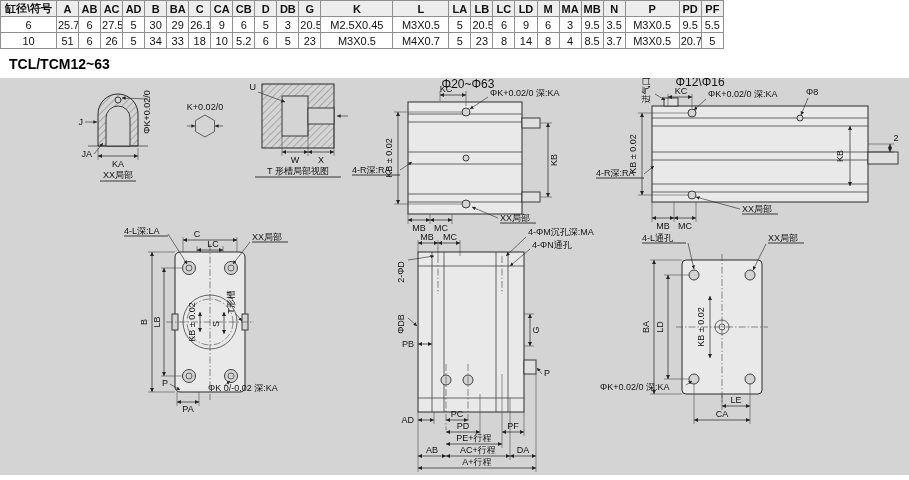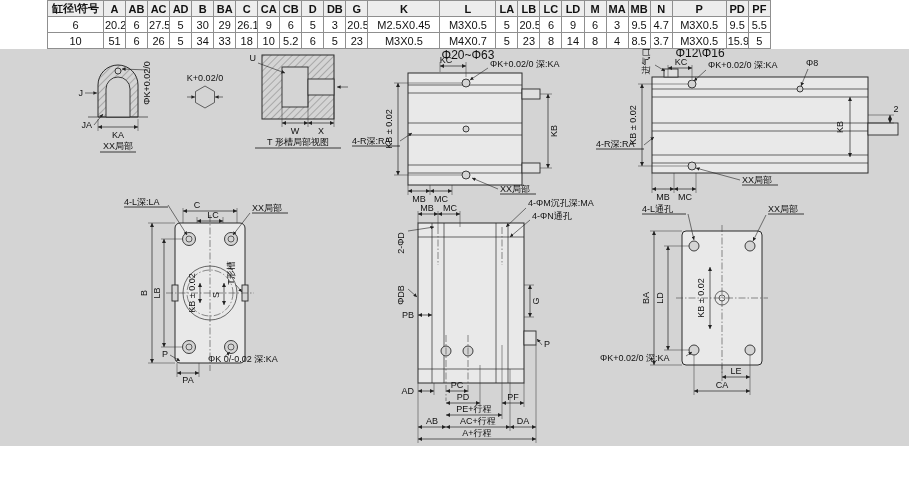--- a/index.html
+++ b/index.html
@@ -1,17 +1,17 @@
 <!DOCTYPE html>
 <html><head>
 <meta charset="utf-8">
 <style>
   html,body{margin:0;padding:0;background:#fff;font-family:"Liberation Sans",sans-serif;}
   .page{position:relative;width:909px;height:480px;overflow:hidden;background:#fff;}
-  table.dims{border-collapse:collapse;table-layout:fixed;width:724px;font-size:11px;color:#111;margin-left:47px;}
+  table.dims{border-collapse:collapse;table-layout:fixed;width:724px;font-size:11px;color:#111;}
   table.dims th,table.dims td{border:1px solid #8f8f8f;height:15px;padding:0 1px;text-align:center;white-space:nowrap;overflow:hidden;}
   table.dims thead th{background:#ededed;font-weight:bold;}
   .title-bar{height:29px;display:flex;align-items:center;padding-left:9px;background:#fff;}
   .title-bar span{font-weight:bold;font-size:14px;color:#000;}
   .draw{width:909px;height:397px;background:#d4d4d4;}
   svg{display:block;font-family:"Liberation Sans",sans-serif;}
   .lbl{font-size:9px;fill:#111;}
   .ttl{font-size:12px;fill:#111;}
   .part{fill:#e9e9e9;stroke:#2b2b2b;stroke-width:1;}
   .part2{fill:#dfdfdf;stroke:#2b2b2b;stroke-width:.9;}
@@ -84,42 +84,42 @@
           <th>MB</th>
           <th>N</th>
           <th>P</th>
           <th>PD</th>
           <th>PF</th>
         </tr>
       </thead>
     <tbody id="dim-body">
         <tr>
           <td>6</td>
-          <td>20.2</td>
+          <td>25.7</td>
           <td>6</td>
           <td>27.5</td>
           <td>5</td>
           <td>30</td>
           <td>29</td>
           <td>26.1</td>
           <td>9</td>
           <td>6</td>
           <td>5</td>
           <td>3</td>
           <td>20.5</td>
           <td>M2.5X0.45</td>
           <td>M3X0.5</td>
           <td>5</td>
           <td>20.5</td>
           <td>6</td>
           <td>9</td>
           <td>6</td>
           <td>3</td>
           <td>9.5</td>
-          <td>4.7</td>
+          <td>3.5</td>
           <td>M3X0.5</td>
           <td>9.5</td>
           <td>5.5</td>
         </tr>
         <tr>
           <td>10</td>
           <td>51</td>
           <td>6</td>
           <td>26</td>
           <td>5</td>
@@ -135,26 +135,29 @@
           <td>M4X0.7</td>
           <td>5</td>
           <td>23</td>
           <td>8</td>
           <td>14</td>
           <td>8</td>
           <td>4</td>
           <td>8.5</td>
           <td>3.7</td>
           <td>M3X0.5</td>
-          <td>15.9</td>
+          <td>20.7</td>
           <td>5</td>
         </tr>
       </tbody>
   </table>
 
+  <div class="title-bar">
+    <span>TCL/TCM12~63</span>
+  </div>
 
   <div class="draw">
     <svg width="909" height="397" viewBox="0 84 909 397">
       <defs>
         <marker id="arr" viewBox="0 0 8 8" refX="8" refY="4" markerWidth="6" markerHeight="6" orient="auto-start-reverse">
           <path d="M0,0 L8,4 L0,8 Z" fill="#222"></path>
         </marker>
         <pattern id="hatch" width="5" height="5" patternUnits="userSpaceOnUse" patternTransform="rotate(45)">
           <line x1="0" y1="0" x2="0" y2="5" stroke="#666" stroke-width="0.8"></line>
         </pattern>

